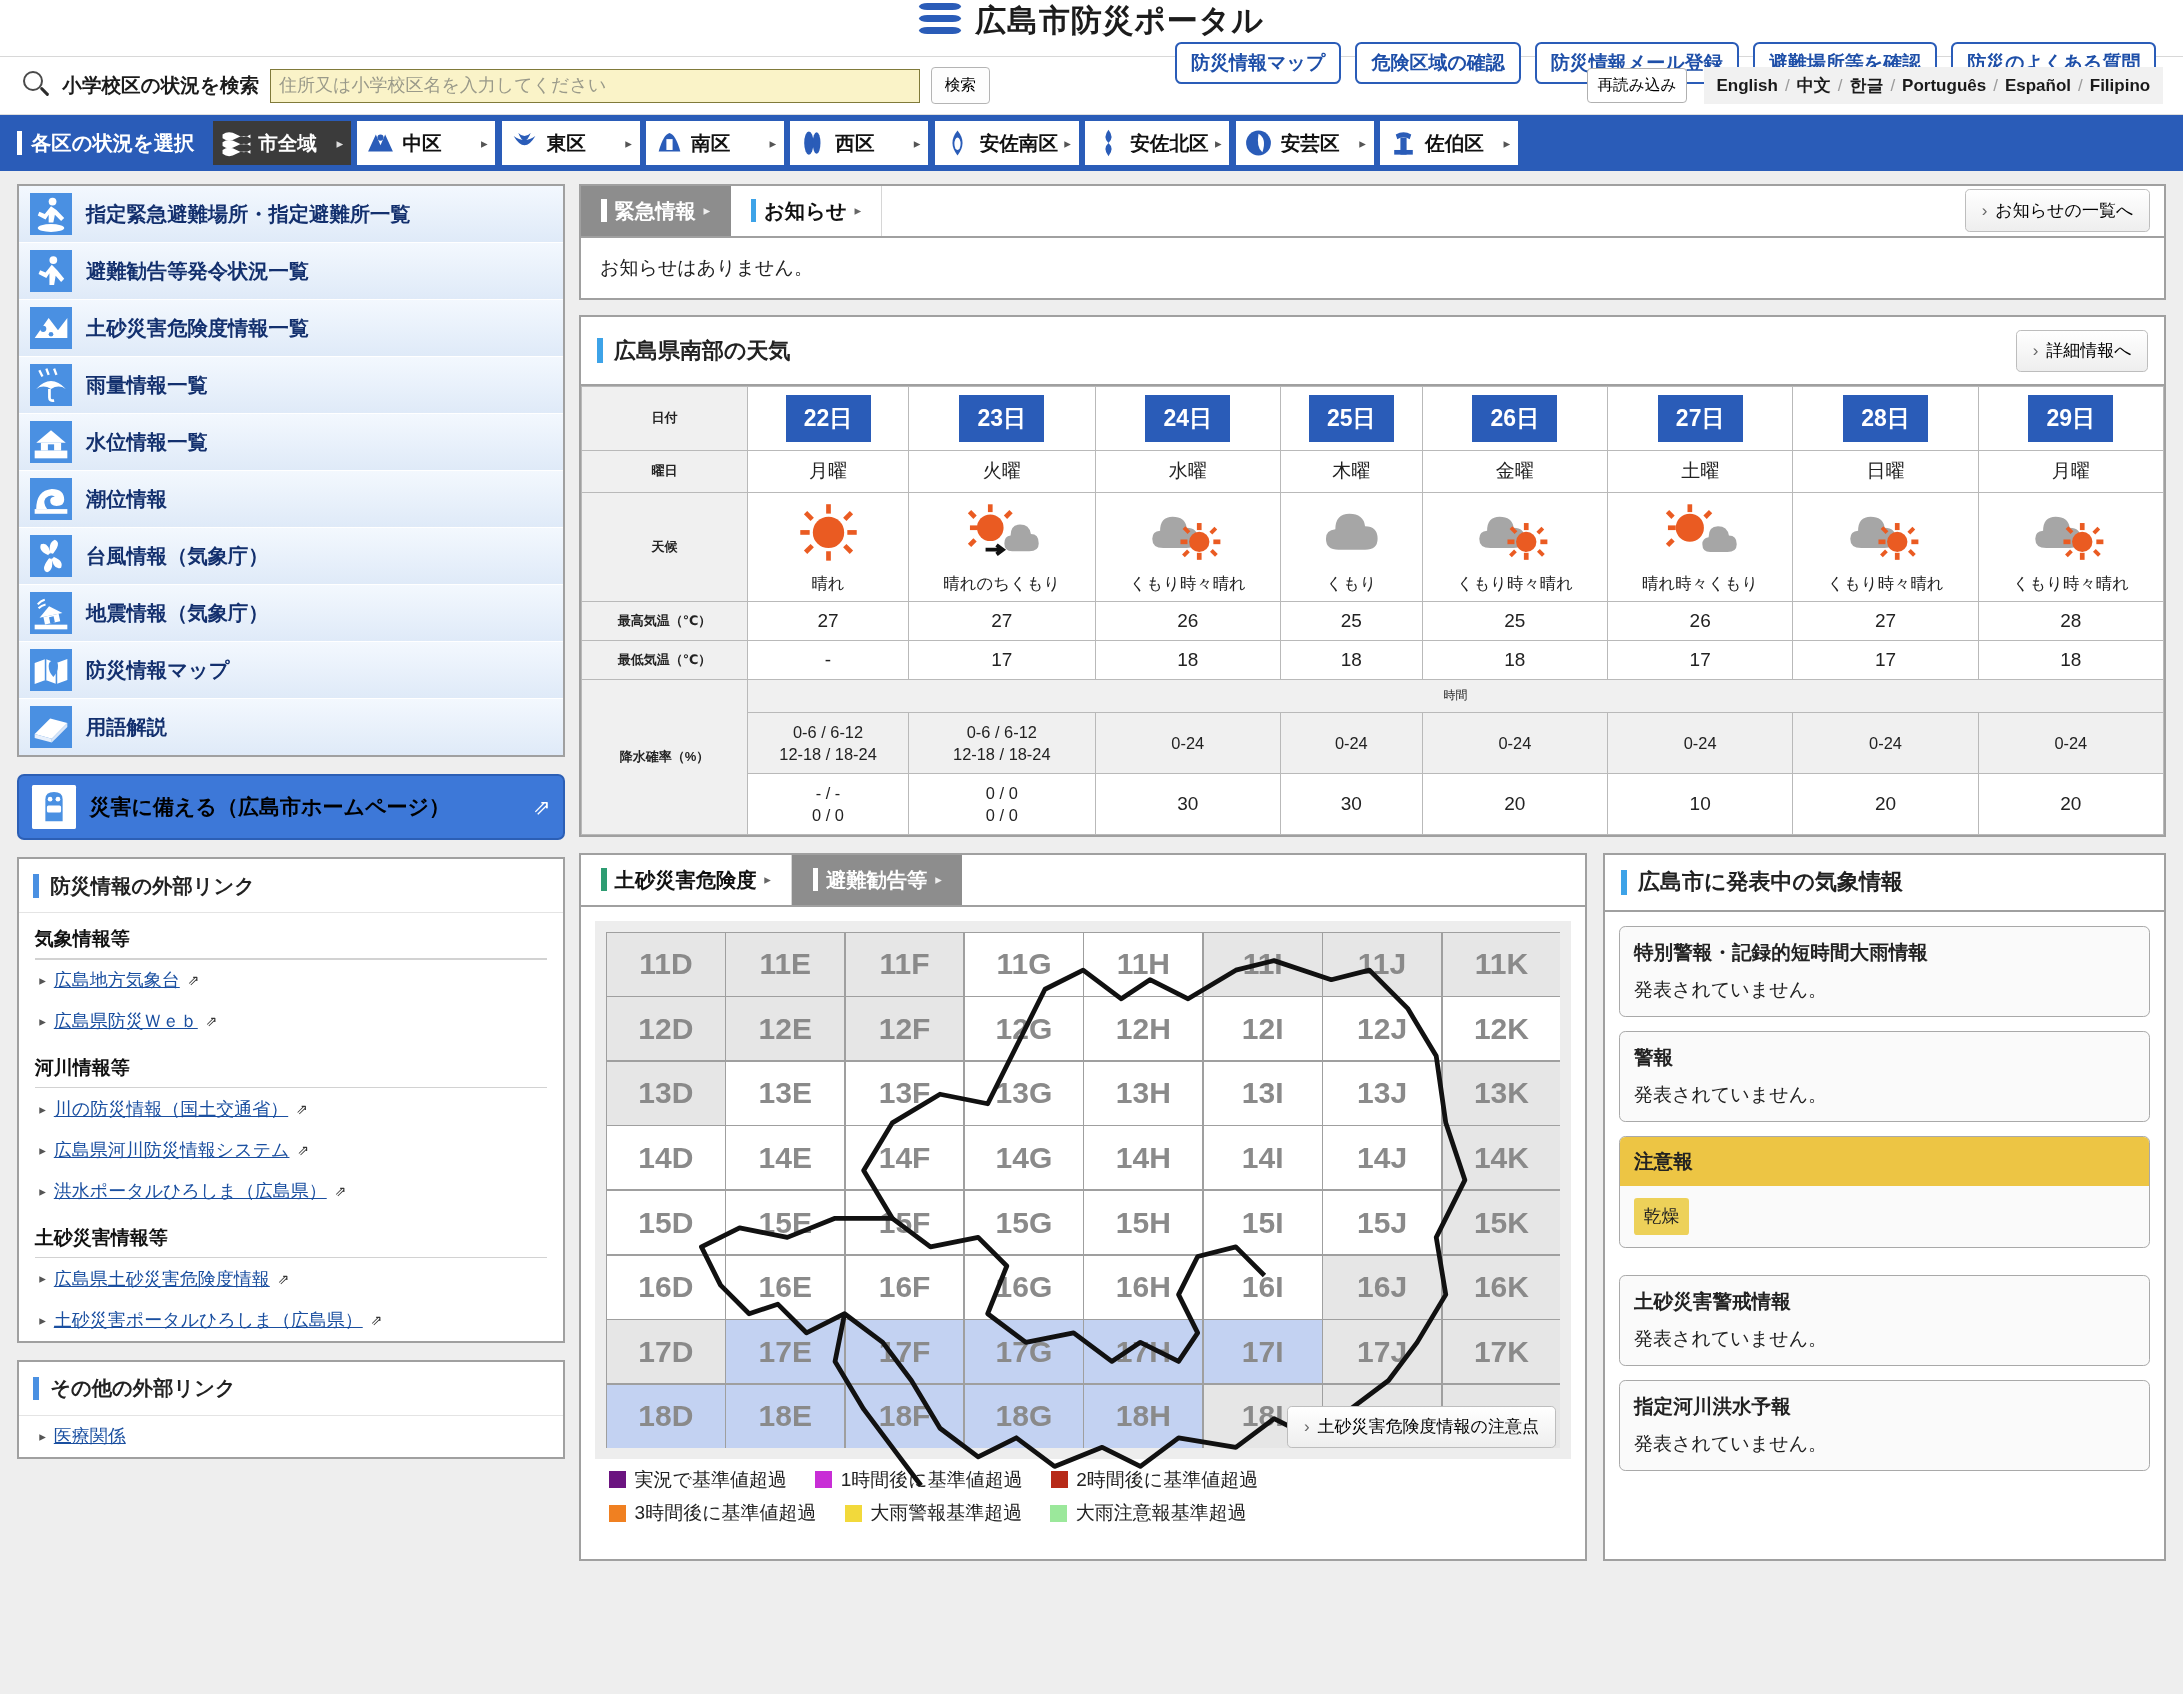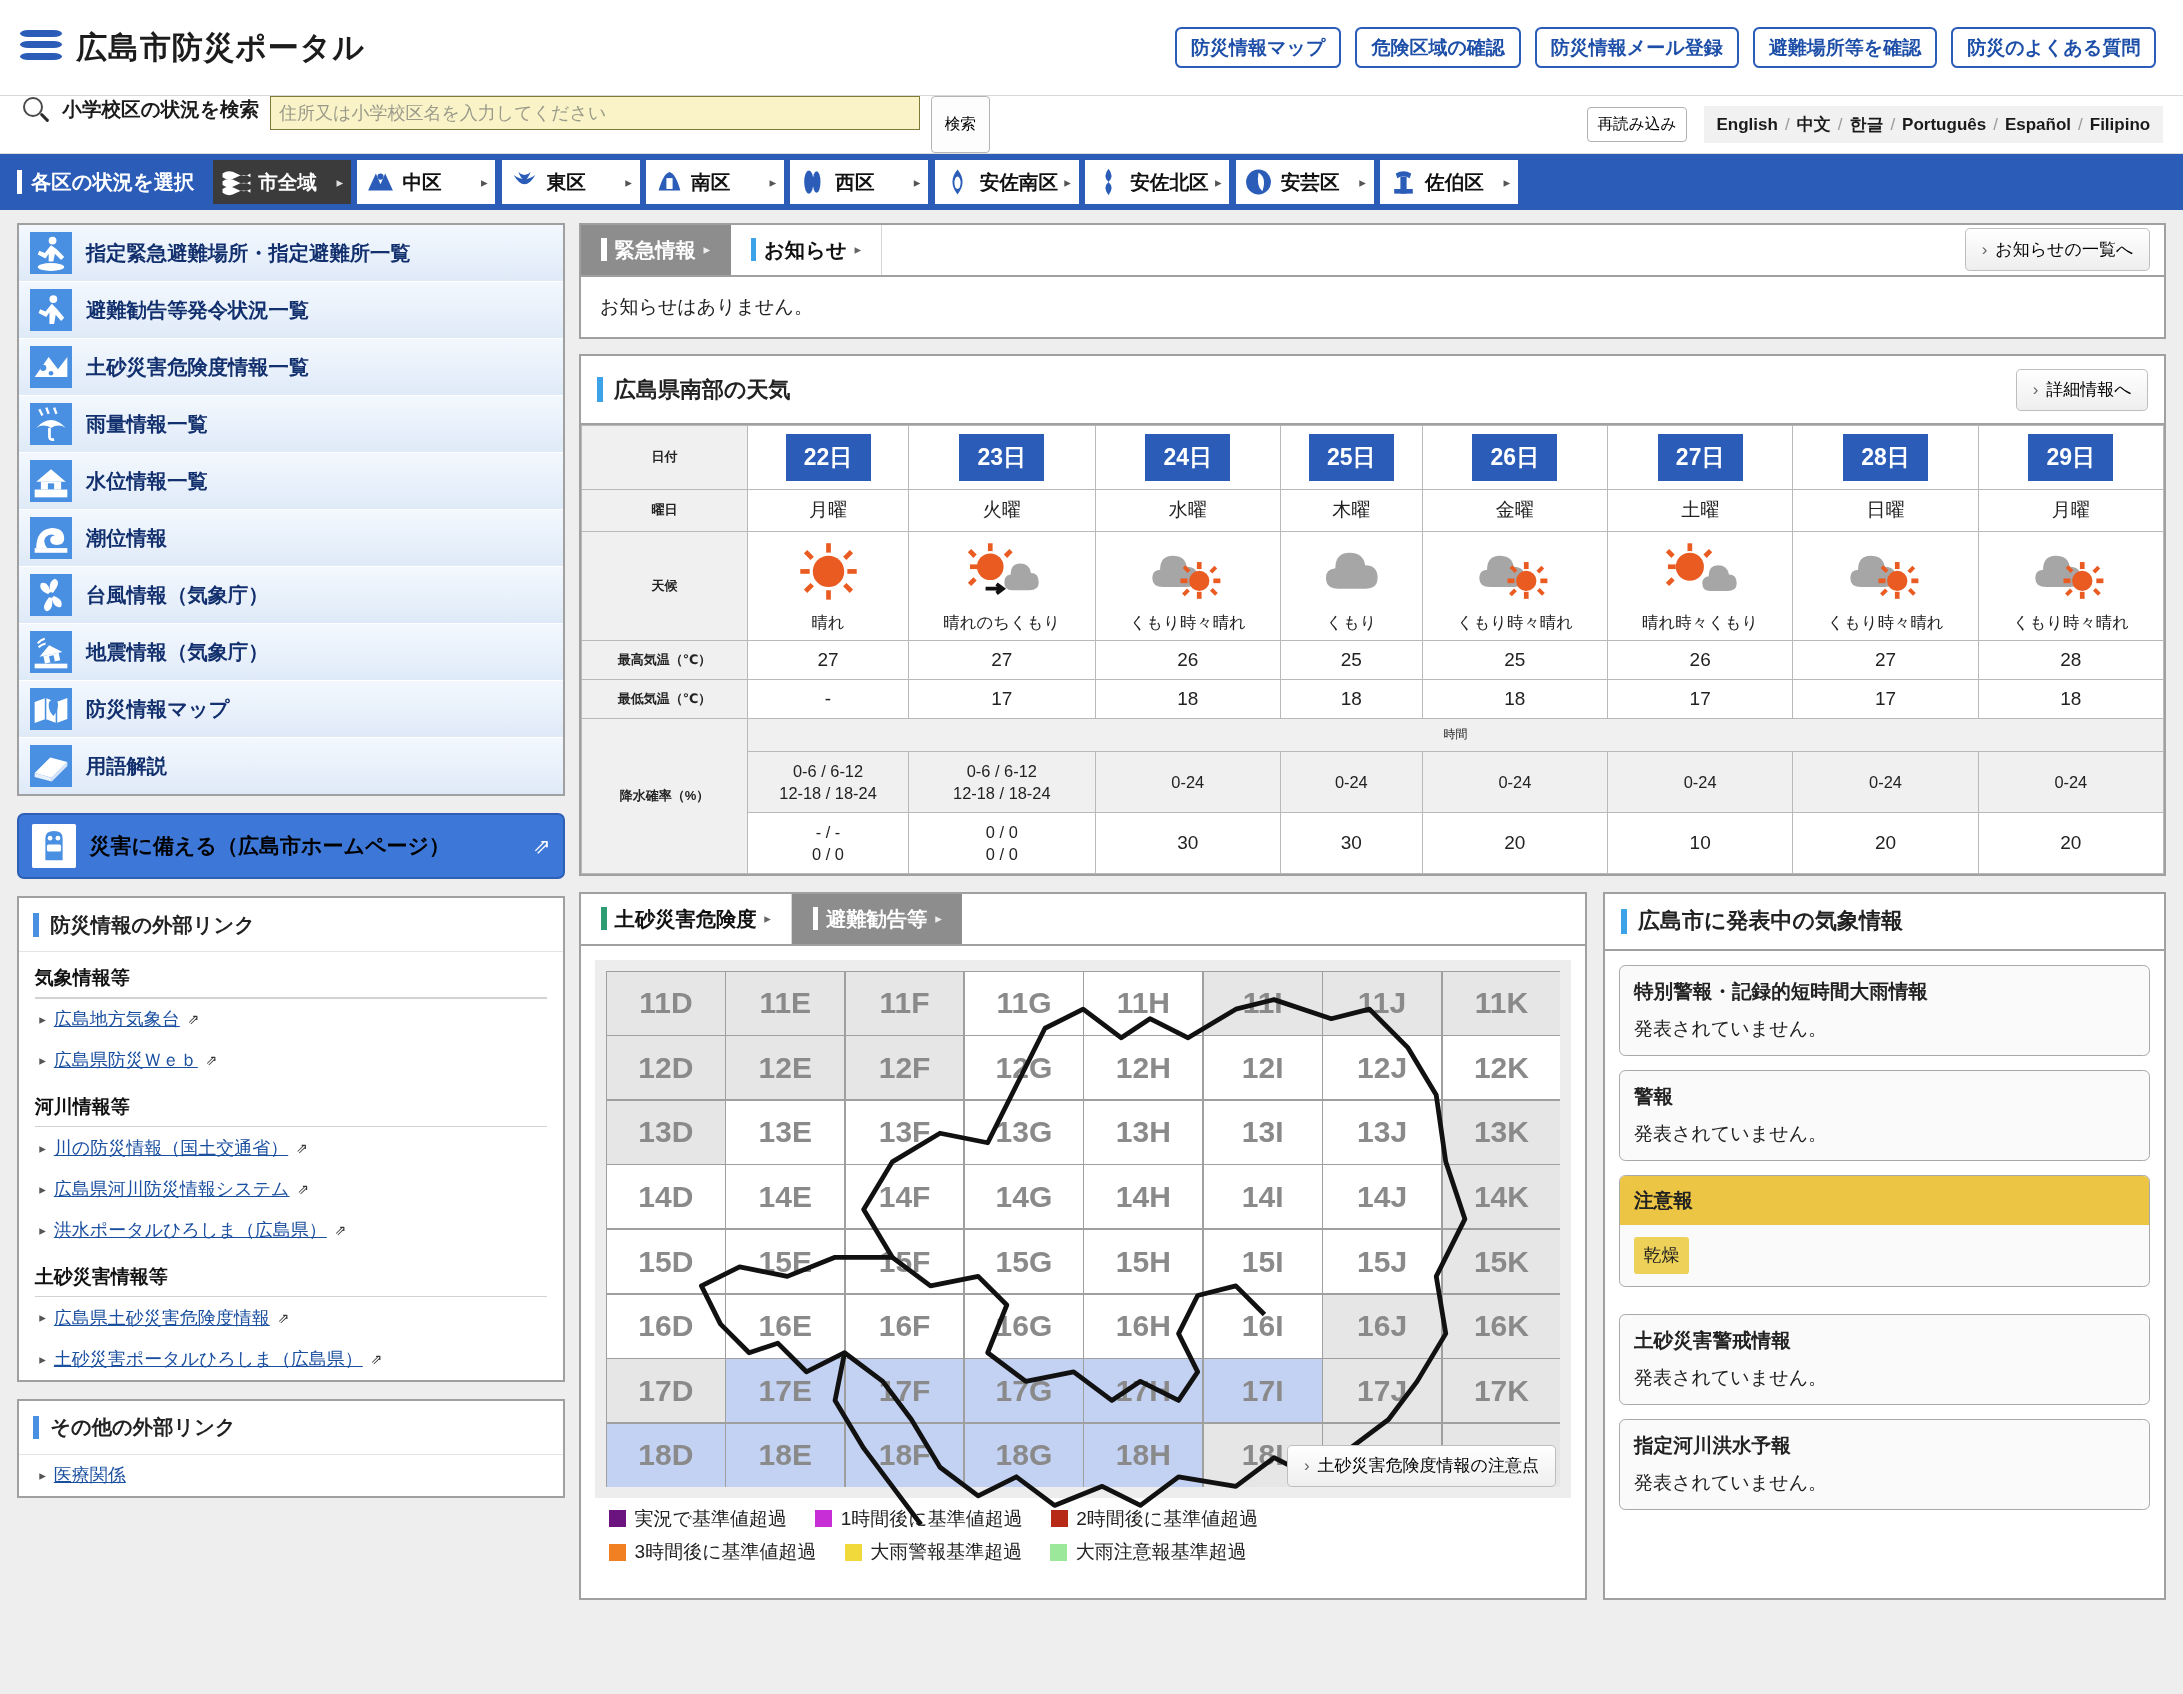--- a/index.html
+++ b/index.html
@@ -7,42 +7,42 @@
   body {
     width: 2183px; height: 1695px;
     background: #eeeeee;
     font-family: "Liberation Sans", "DejaVu Sans", sans-serif;
     color: #222;
     overflow: hidden;
   }
   
   .page { width:2183px; height:1695px; position:relative; background:#eee; }
   .header {
-    background:#fff; height:96px; display:flex; align-items:center;
-    padding:0 20.3px; border-bottom:0.8px solid #d8d8d8;
+    background:#fff; height:57px; display:flex; align-items:center;
+    padding:0 20.3px; border-bottom:0.8px solid #d8d8d8;flex-direction:column;
   }
   .brand { display:flex; align-items:center; gap:14px; }
   .brand-mark { width:42px; height:39px; position:relative; }
   .brand-mark i {
     position:absolute; left:0; width:42px; height:7px; background:#2a5cb8;
     border-radius:40% 40% 40% 40%/ 100% 100% 100% 100%;
   }
   .brand-mark i:nth-child(1){ top:1.6px; }
   .brand-mark i:nth-child(2){ top:13.3px; }
   .brand-mark i:nth-child(3){ top:25px; }
   .brand-title { font-size:31px; font-weight:bold; letter-spacing:0.8px; color:#1c1c1c; }
   .header-btns { margin-left:auto; display:flex; gap:14px; padding-right:6.3px; }
   .hbtn {
     border:2.3px solid #2a5cb8; border-radius:6.3px; background:#fff;
     color:#1e4fa8; font-size:19px; font-weight:bold; padding:9.4px 14px;
     cursor:pointer; white-space:nowrap; line-height:1;
   }
   
   .searchbar {
-    background:#fff; height:58px; display:flex; 
+    background:#fff; height:58px; display:flex; align-items:center;
     padding:0 20.3px; gap:11px; border-bottom:0.8px solid #dedede;
   }
   .mag { width:31px; height:31px; position:relative; flex:0 0 auto; }
   .mag .ring { position:absolute; left:2.3px; top:0.8px; width:20.3px; height:20.3px;
     border:2.3px solid #4a4a4a; border-radius:50%; }
   .mag .hand { position:absolute; left:19px; top:19.6px; width:11px; height:3.1px;
     background:#2b2b2b; transform:rotate(45deg); border-radius:1.6px; }
   .search-label { font-size:19.6px; font-weight:bold; color:#1b1b1b; white-space:nowrap; }
   .search-input {
     width:650px; height:34px; background:#faf3c8; border:1.6px solid #807a3a;

